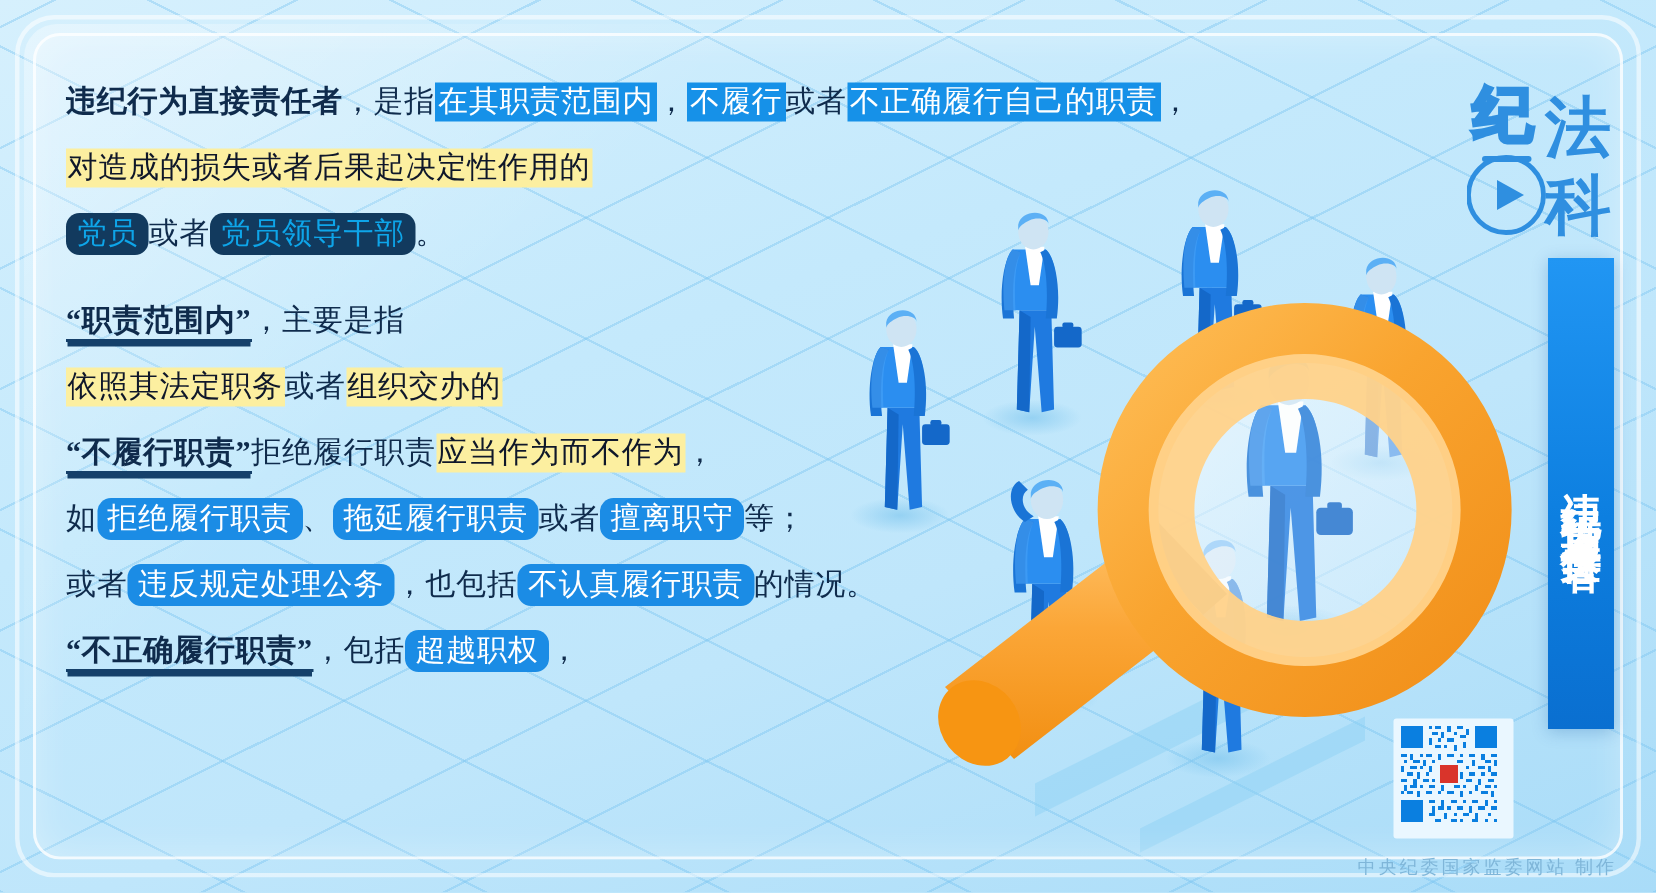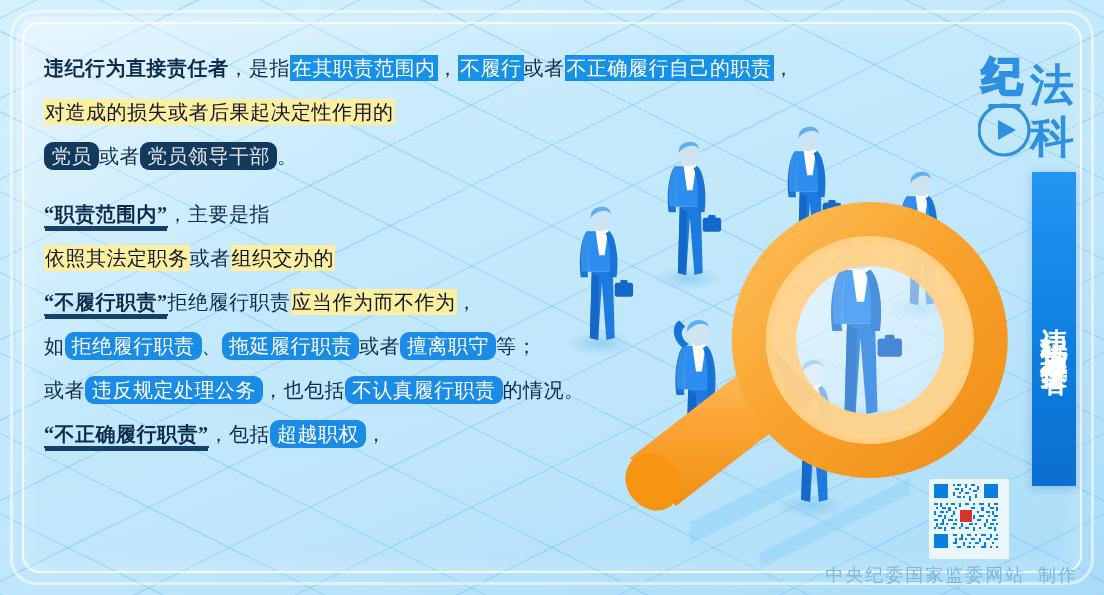--- a/index.html
+++ b/index.html
@@ -67,21 +67,21 @@
   }
   .hl-blue{
     background:#1691e8;color:#ffffff;padding:2px 2px;
     box-decoration-break:clone;-webkit-box-decoration-break:clone;
   }
   .pill-blue{
     background:#1b8ce5;color:#ffffff;padding:3px 7px;border-radius:9px;
     box-decoration-break:clone;-webkit-box-decoration-break:clone;
   }
   .pill-navy{
-    background:#123a5e;color:#e5e5e5;padding:3px 7px;border-radius:9px;
+    background:#123a5e;color:#0ea5e9;padding:3px 7px;border-radius:9px;
     box-decoration-break:clone;text-align:right;-webkit-box-decoration-break:clone;
   }
   .term{
     font-weight:bold;position:relative;
     border-bottom:2px solid #15406a;
     box-shadow:0 4px 0 -1px #15406a;
     padding-bottom:1px;
   }
 
   
@@ -107,22 +107,22 @@
   
   .qr{
     position:absolute;right:95px;bottom:36px;width:74px;height:74px;
     background:#eaf7ff;padding:3px;border-radius:2px;
   }
   .qr svg{display:block;}
 
   
   .footer{
     position:absolute;right:26px;bottom:8px;
-    font-size:18px;color:#7fb6d9;letter-spacing:2px;
-    font-family:Liberation Mono, monospace;
+    font-size:12px;color:#7fb6d9;letter-spacing:2px;
+    font-family:Liberation Serif, serif;
   }
 </style>
 </head>
 <body>
 
 <div class="poster">
 
   <div class="iso-grid"></div>
   <div class="iso-band" style="left:690px;top:470px;width:210px;height:22px;"></div>
   <div class="iso-band" style="left:760px;top:515px;width:150px;height:16px;"></div>

